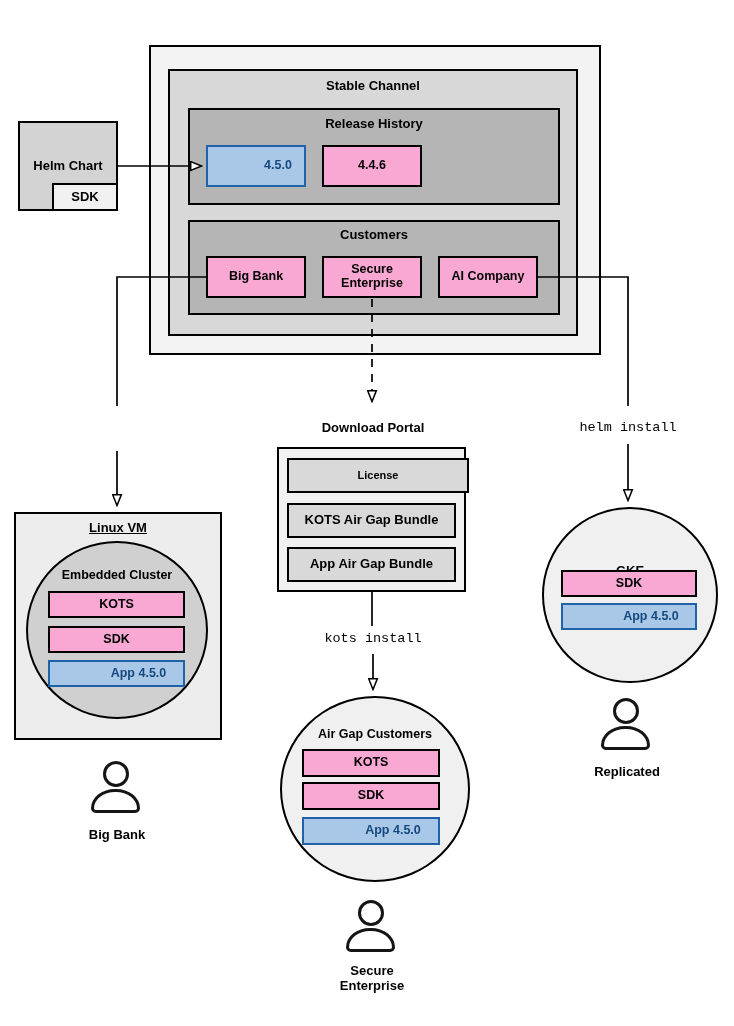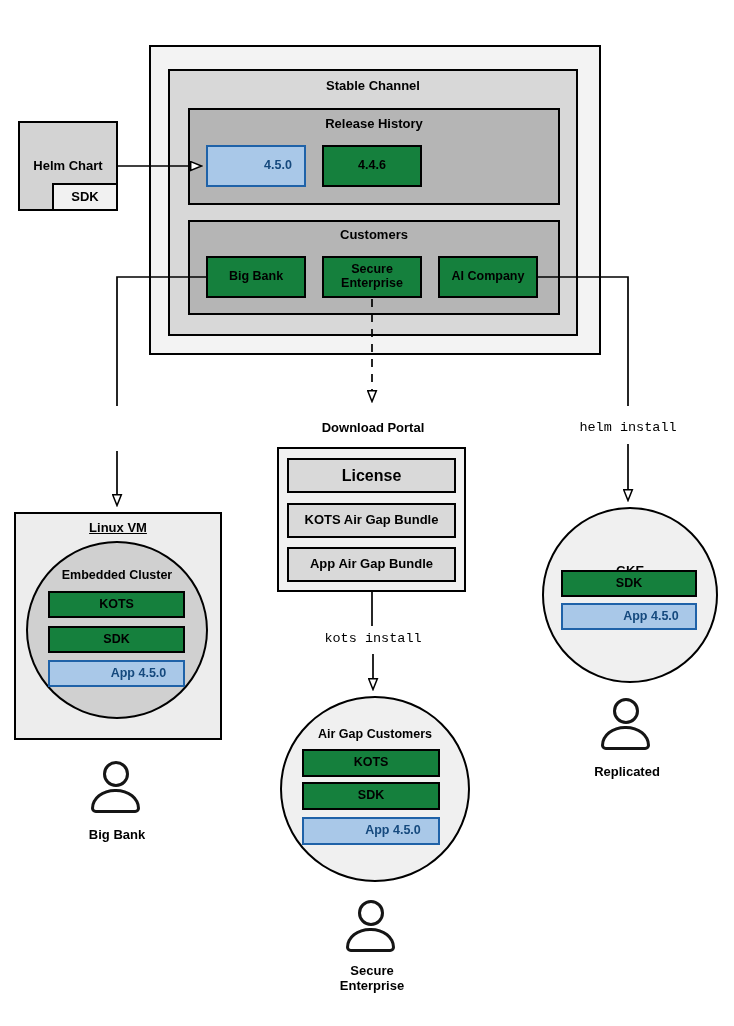--- a/index.html
+++ b/index.html
@@ -3,21 +3,21 @@
 <meta charset="utf-8">
 <style>
   html,body { margin:0; padding:0; background:#fff; }
   .canvas {
     position:relative; width:734px; height:1026px; background:#fff;
     font-family:"Liberation Sans", sans-serif; color:#000; overflow:hidden;
   }
   .box { position:absolute; box-sizing:border-box; border:2px solid #000; }
   .lbl { position:absolute; box-sizing:border-box; font-weight:bold; text-align:center; line-height:1.15; }
   .cell {
-    position:absolute; box-sizing:border-box; border:2px solid #000; background:#15803d;
+    position:absolute; box-sizing:border-box; border:2px solid #000; background:#f9a8d4;
     display:flex; align-items:center; justify-content:center;
     font-weight:bold; font-size:12.5px; text-align:center; line-height:1.1;
   }
   .hl {
     background: var(--highlight-fill, #a9c8e8);
     border-color: var(--highlight-border, #1f62a8);
     color: var(--highlight-text, #15497d);
     padding-left: 44px;
   }
   .mono { font-family:"Liberation Mono","DejaVu Sans Mono", monospace; font-weight:normal; font-size:13.5px; }
@@ -59,21 +59,21 @@
     <div class="lbl" style="left:18px; top:159px; width:100px; font-size:13px;">Helm Chart</div>
     <div class="cell" style="left:52px; top:183px; width:66px; height:28px; background:#f1f1f1; font-size:13px;">SDK</div>
   </div>
 
   <div class="lbl mono" style="left:556px; top:420px; width:144px;">helm install</div>
   <div class="lbl mono" style="left:301px; top:631px; width:144px;">kots install</div>
 
   <div>
     <div class="lbl" style="left:300px; top:421px; width:146px; font-size:13px;">Download Portal</div>
     <div class="box" style="left:277px; top:447px; width:189px; height:145px; background:#f1f1f1;"></div>
-    <div class="cell" style="left:287px; top:458px; width:169px; height:35px; background:#d9d9d9; font-size:16px;">License</div>
+    <div class="cell" style="left:287px; top:458px; width:182px; height:35px; background:#d9d9d9; font-size:11px;">License</div>
     <div class="cell" style="left:287px; top:503px; width:169px; height:35px; background:#d9d9d9; font-size:13px;">KOTS Air Gap Bundle</div>
     <div class="cell" style="left:287px; top:547px; width:169px; height:35px; background:#d9d9d9; font-size:13px;">App Air Gap Bundle</div>
   </div>
 
   <div>
     <div class="box" style="left:14px; top:512px; width:208px; height:228px; background:#ededed;"></div>
     <div class="lbl" style="left:14px; top:521px; width:208px; font-size:13px;text-decoration:underline;">Linux VM</div>
     <div class="circle" style="left:26px; top:541px; width:182px; height:178px; background:#d0d0d0;"></div>
     <div class="lbl" style="left:26px; top:568px; width:182px; font-size:12.5px;">Embedded Cluster</div>
     <div class="cell" style="left:48px; top:591px; width:137px; height:27px;">KOTS</div>

